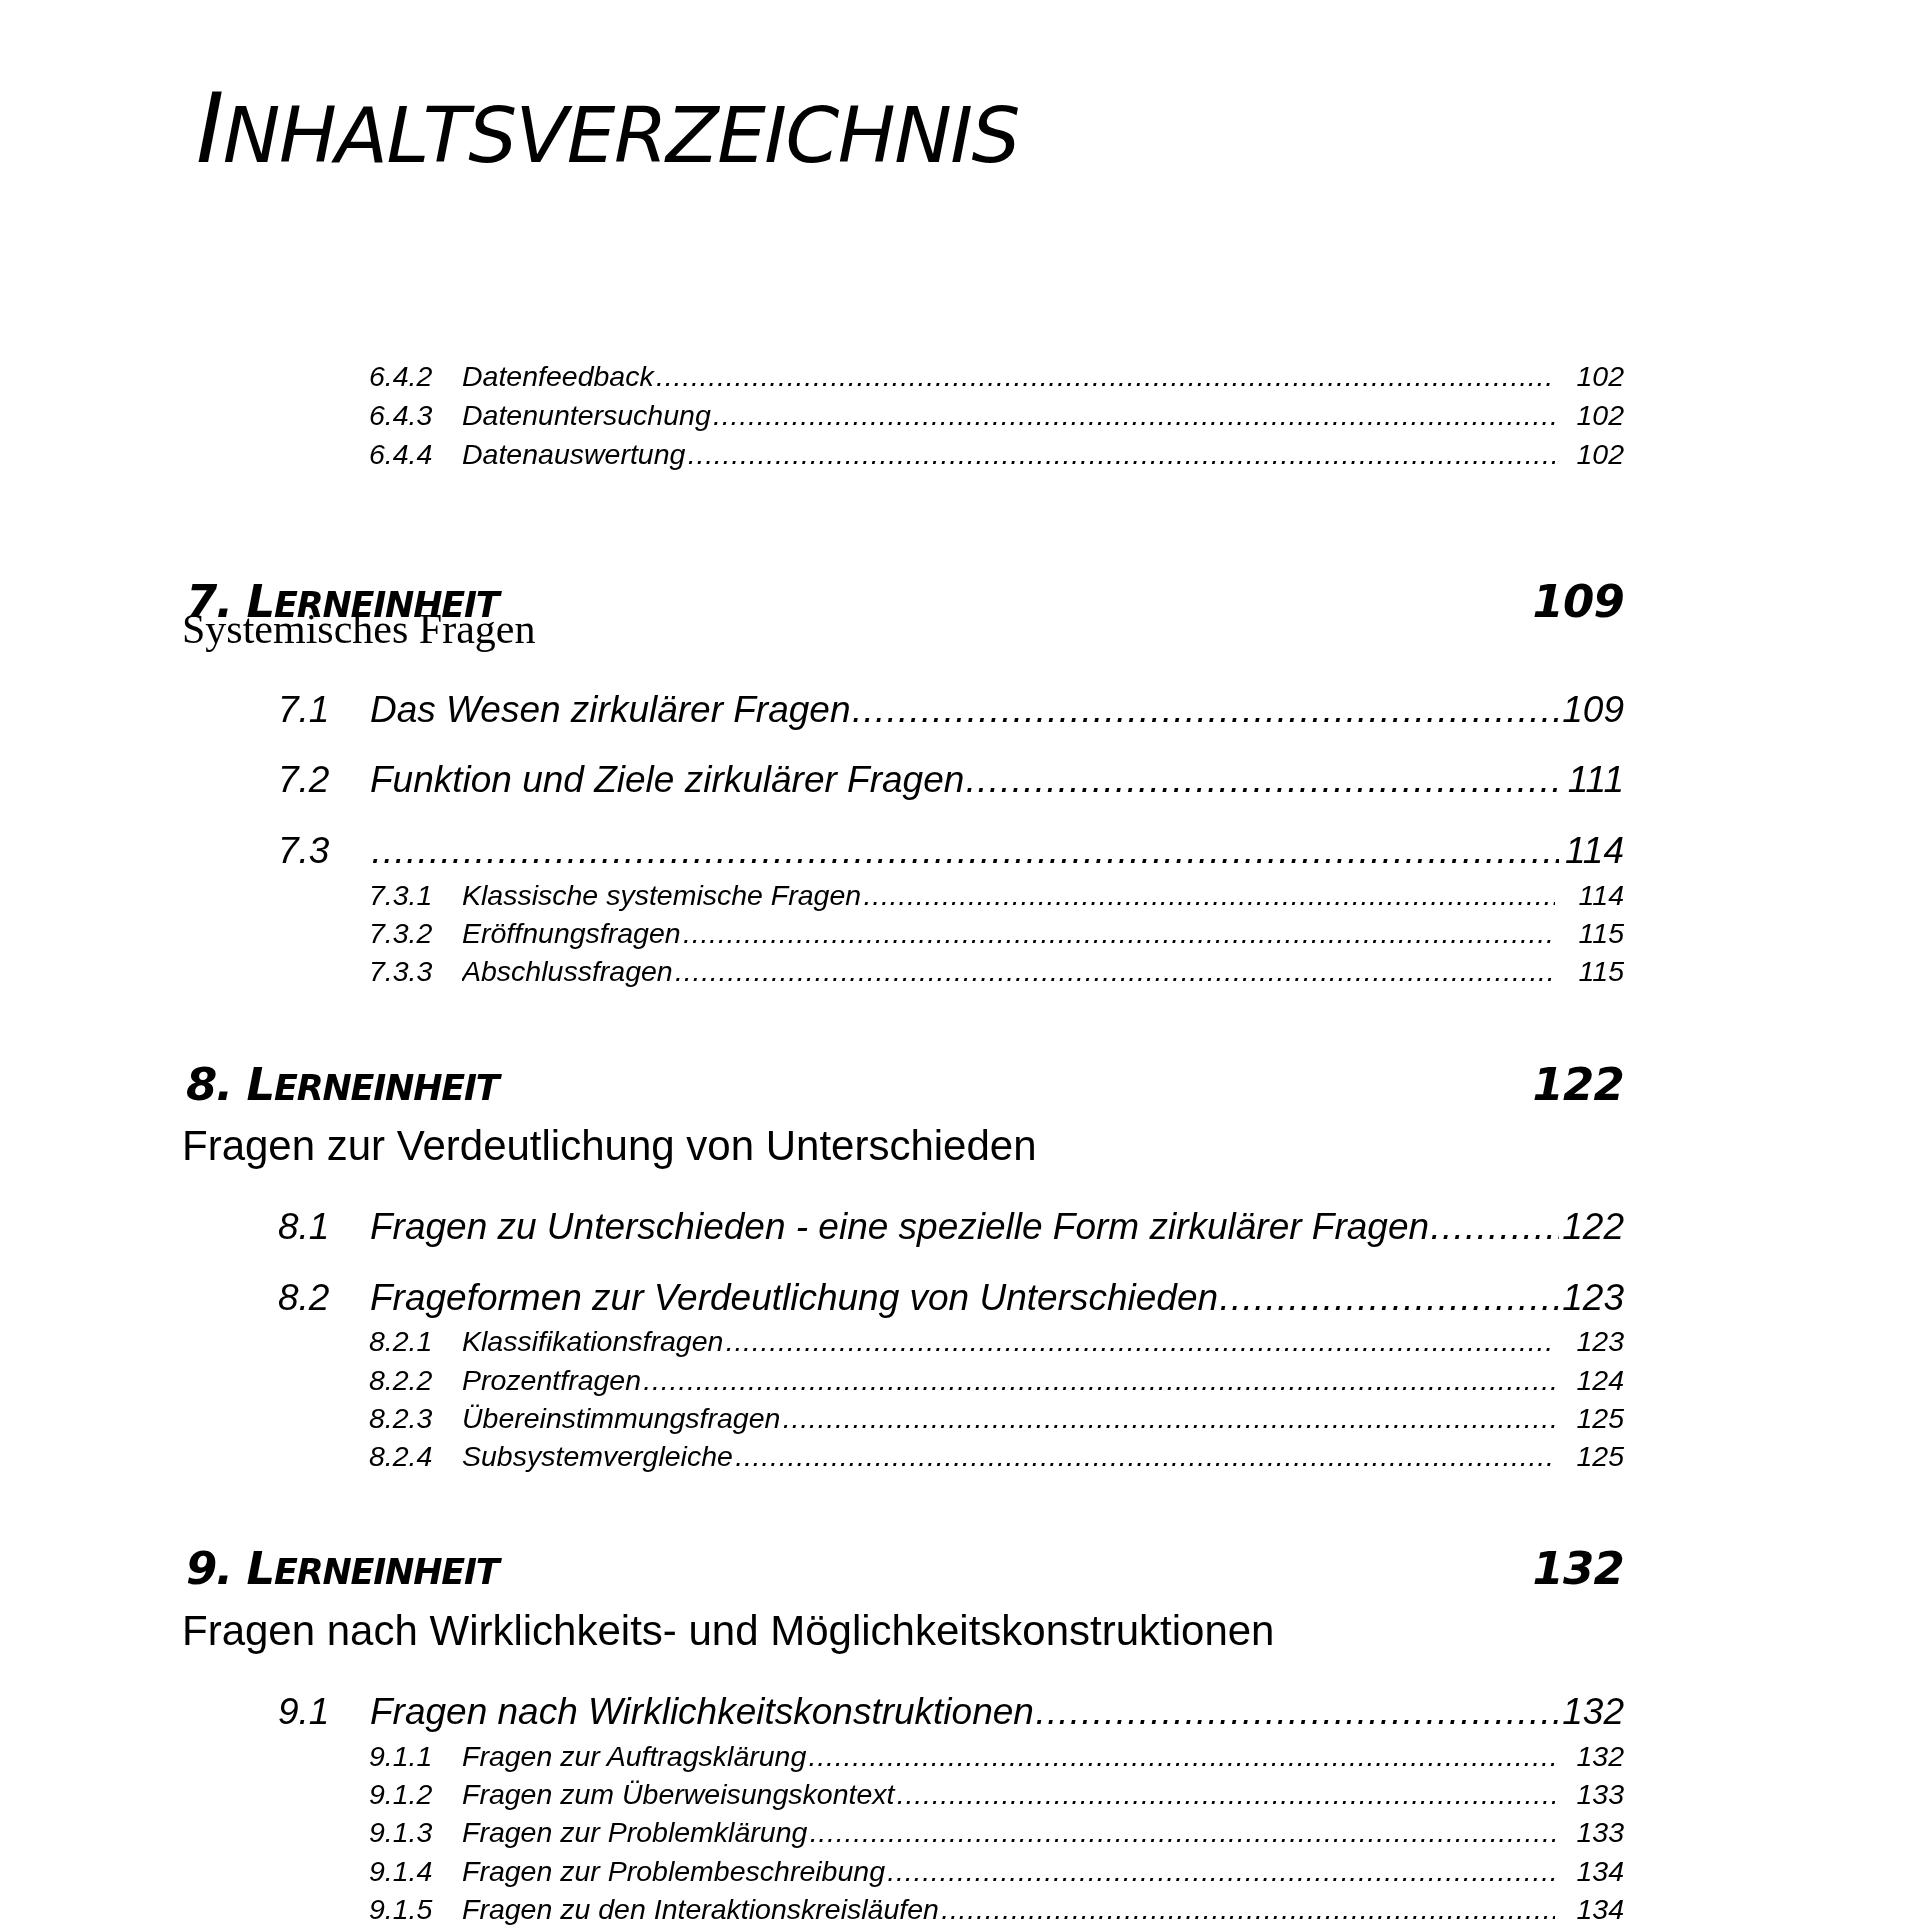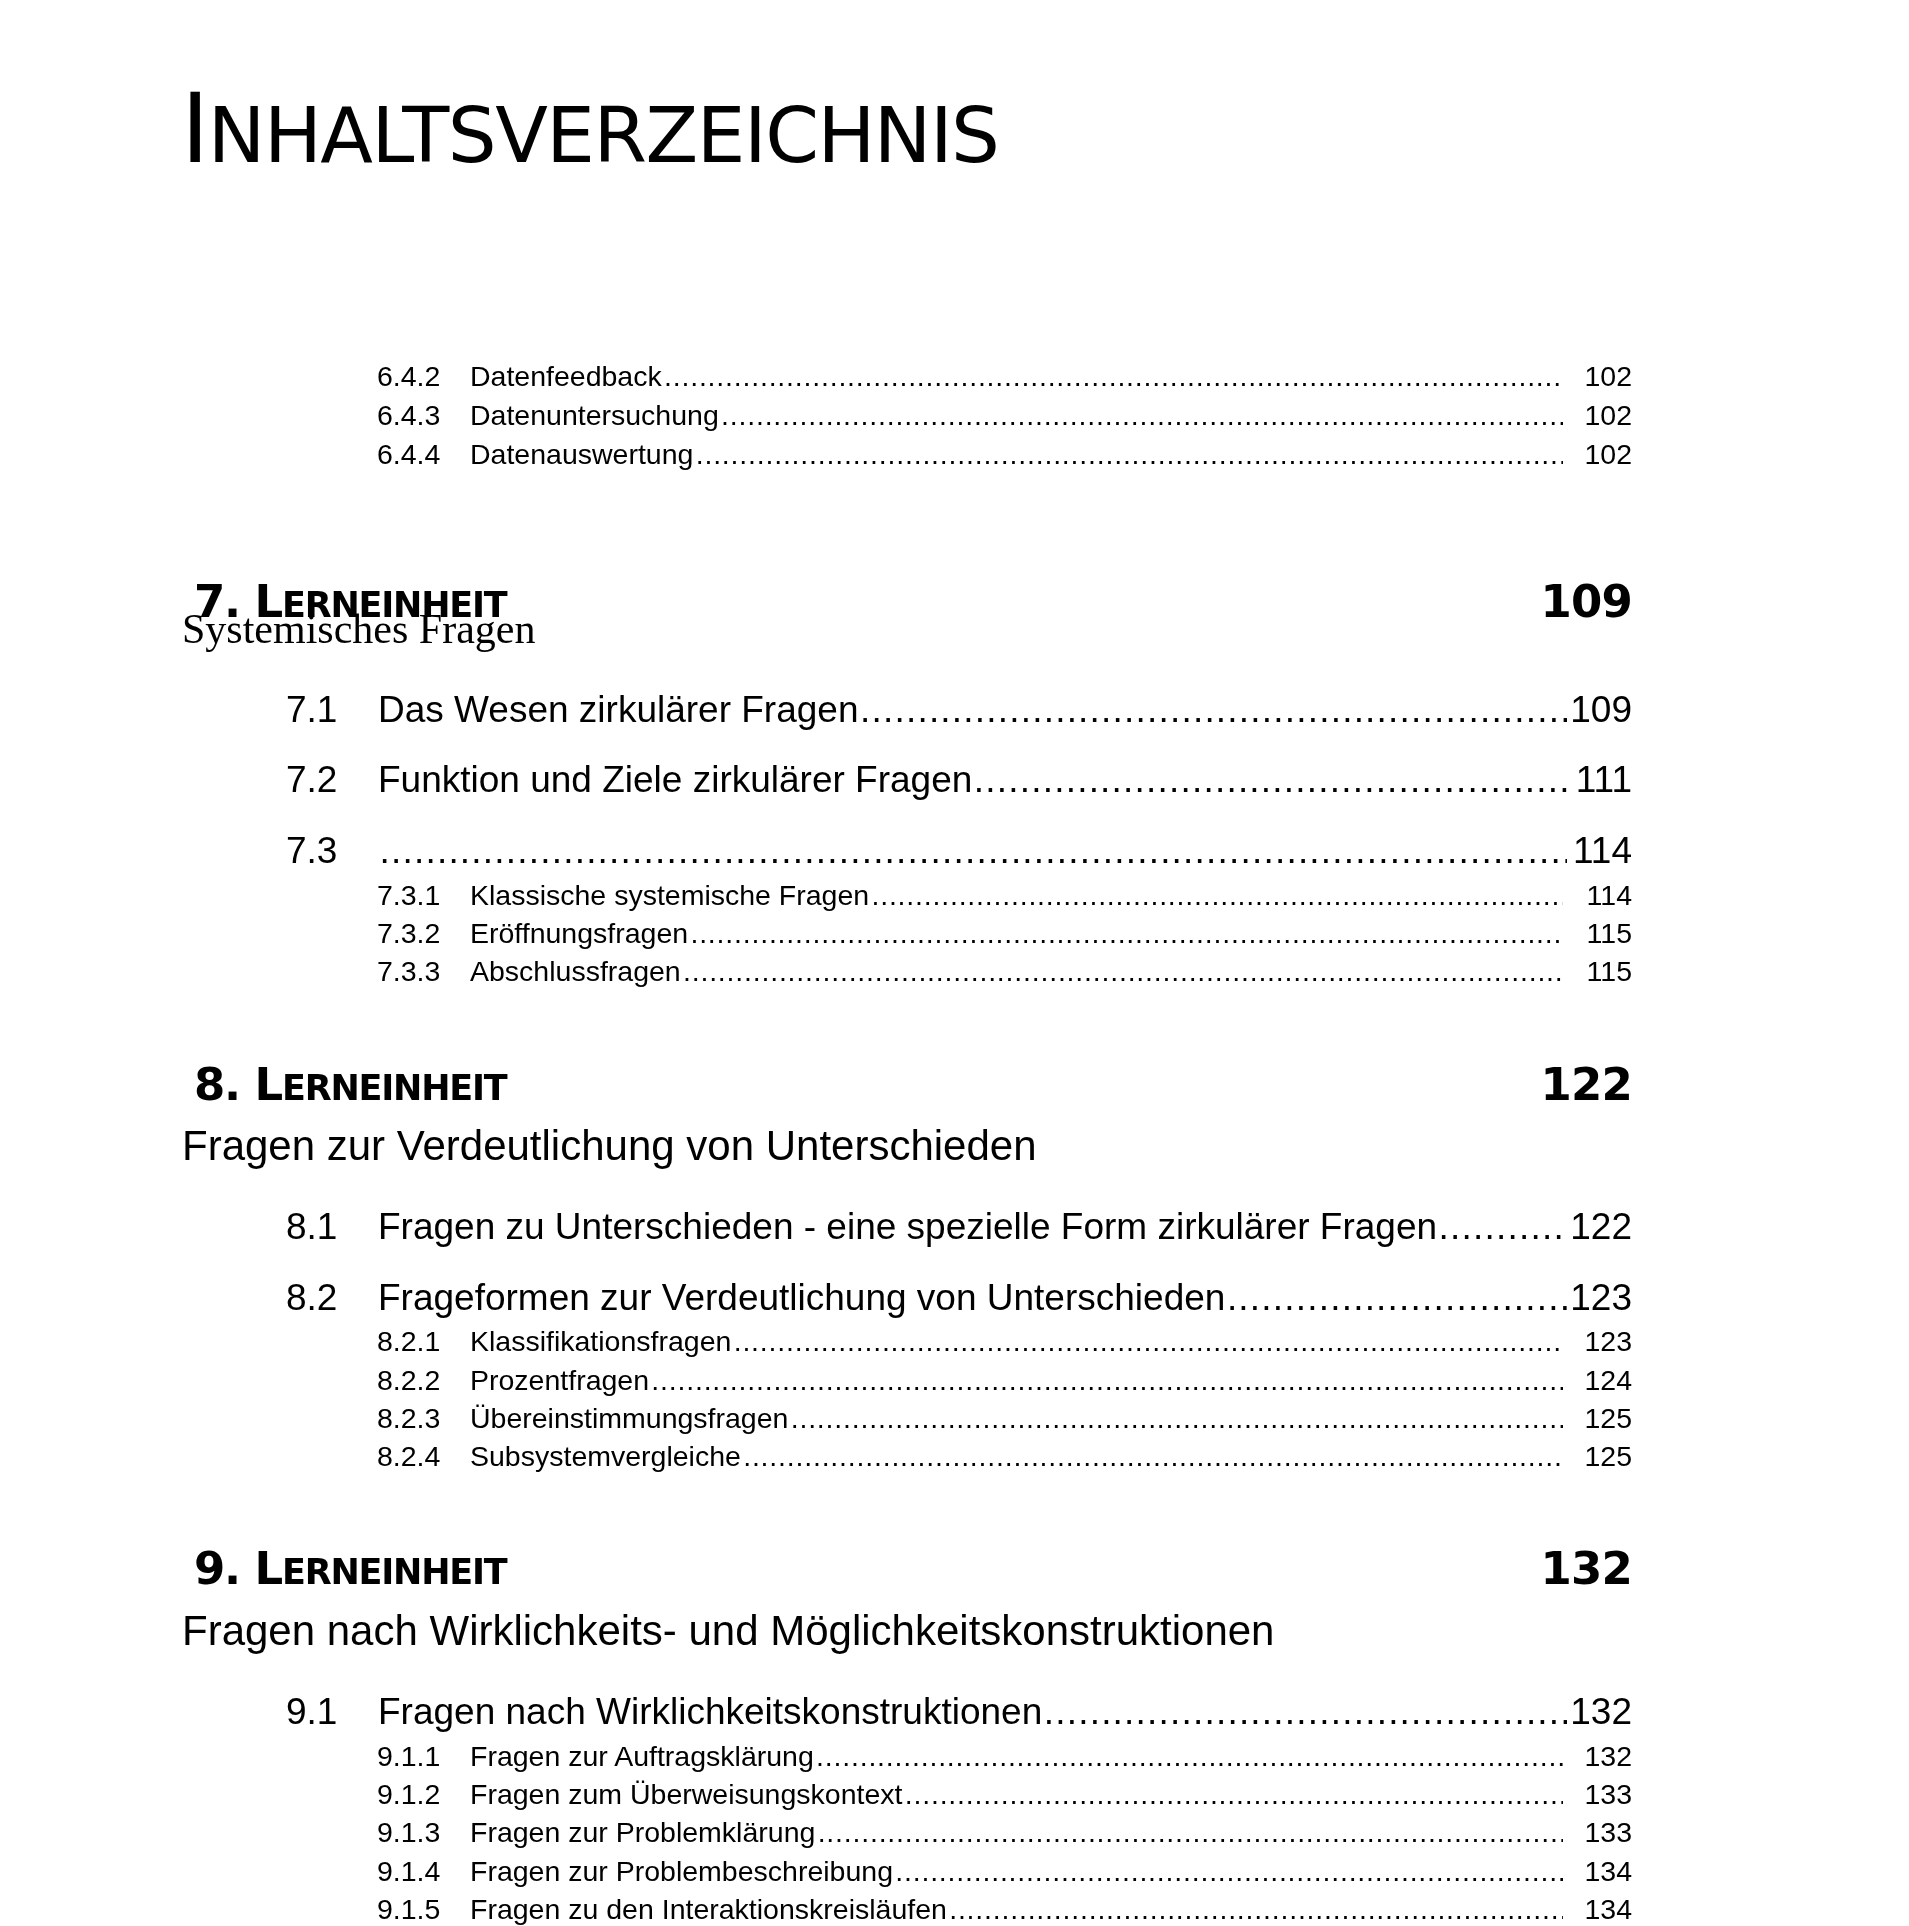--- a/index.html
+++ b/index.html
@@ -1,29 +1,30 @@
 <!DOCTYPE html>
 <html style="font-size:6.2px"><head>
 <meta charset="utf-8">
 <style>
   html, body { margin: 0; padding: 0; background: #ffffff; }
   body { width: 1910px; height: 2703px; position: relative; overflow: hidden; color: #000; }
   .page { position: absolute; left: 0; top: 0; width: 1910px; height: 2703px; background: #fff; }
 
   .doc-title {
-    position: absolute; left: 181px; top: 83px;
+    position: absolute; left: 196px; top: 83px;
     font-family: "DejaVu Sans", sans-serif;
     font-size: 77px; line-height: 92px; font-weight: normal;
     letter-spacing: -1.5px;
+    font-style: italic;
   }
   .doc-title .cap { font-size: 96px; }
 
   .toc { position: absolute; left: 0; top: 0; width: 1910px; }
 
-  .row { position: absolute; left: 12px; width: 1790px; font-family: "Liberation Sans", sans-serif; white-space: nowrap; }
+  .row { position: absolute; left: 4px; width: 1790px; font-family: "Liberation Sans", sans-serif; white-space: nowrap; font-style: italic; }
   .row .num { position: absolute; }
   .row .lead { position: absolute; display: flex; align-items: baseline; overflow: hidden; }
   .row .text { flex: 0 0 auto; }
   .row .dots { flex: 1 1 auto; overflow: hidden; white-space: nowrap; }
   .row .dots::after { content: "........................................................................................................................................................................................................................................................................................................................................................................................................................................................................"; }
   .row .page-no { position: absolute; text-align: right; }
 
   
   .l3 { height: 39px; font-size: 28.5px; line-height: 39px; }
   .l3 .num { left: 365px; }

